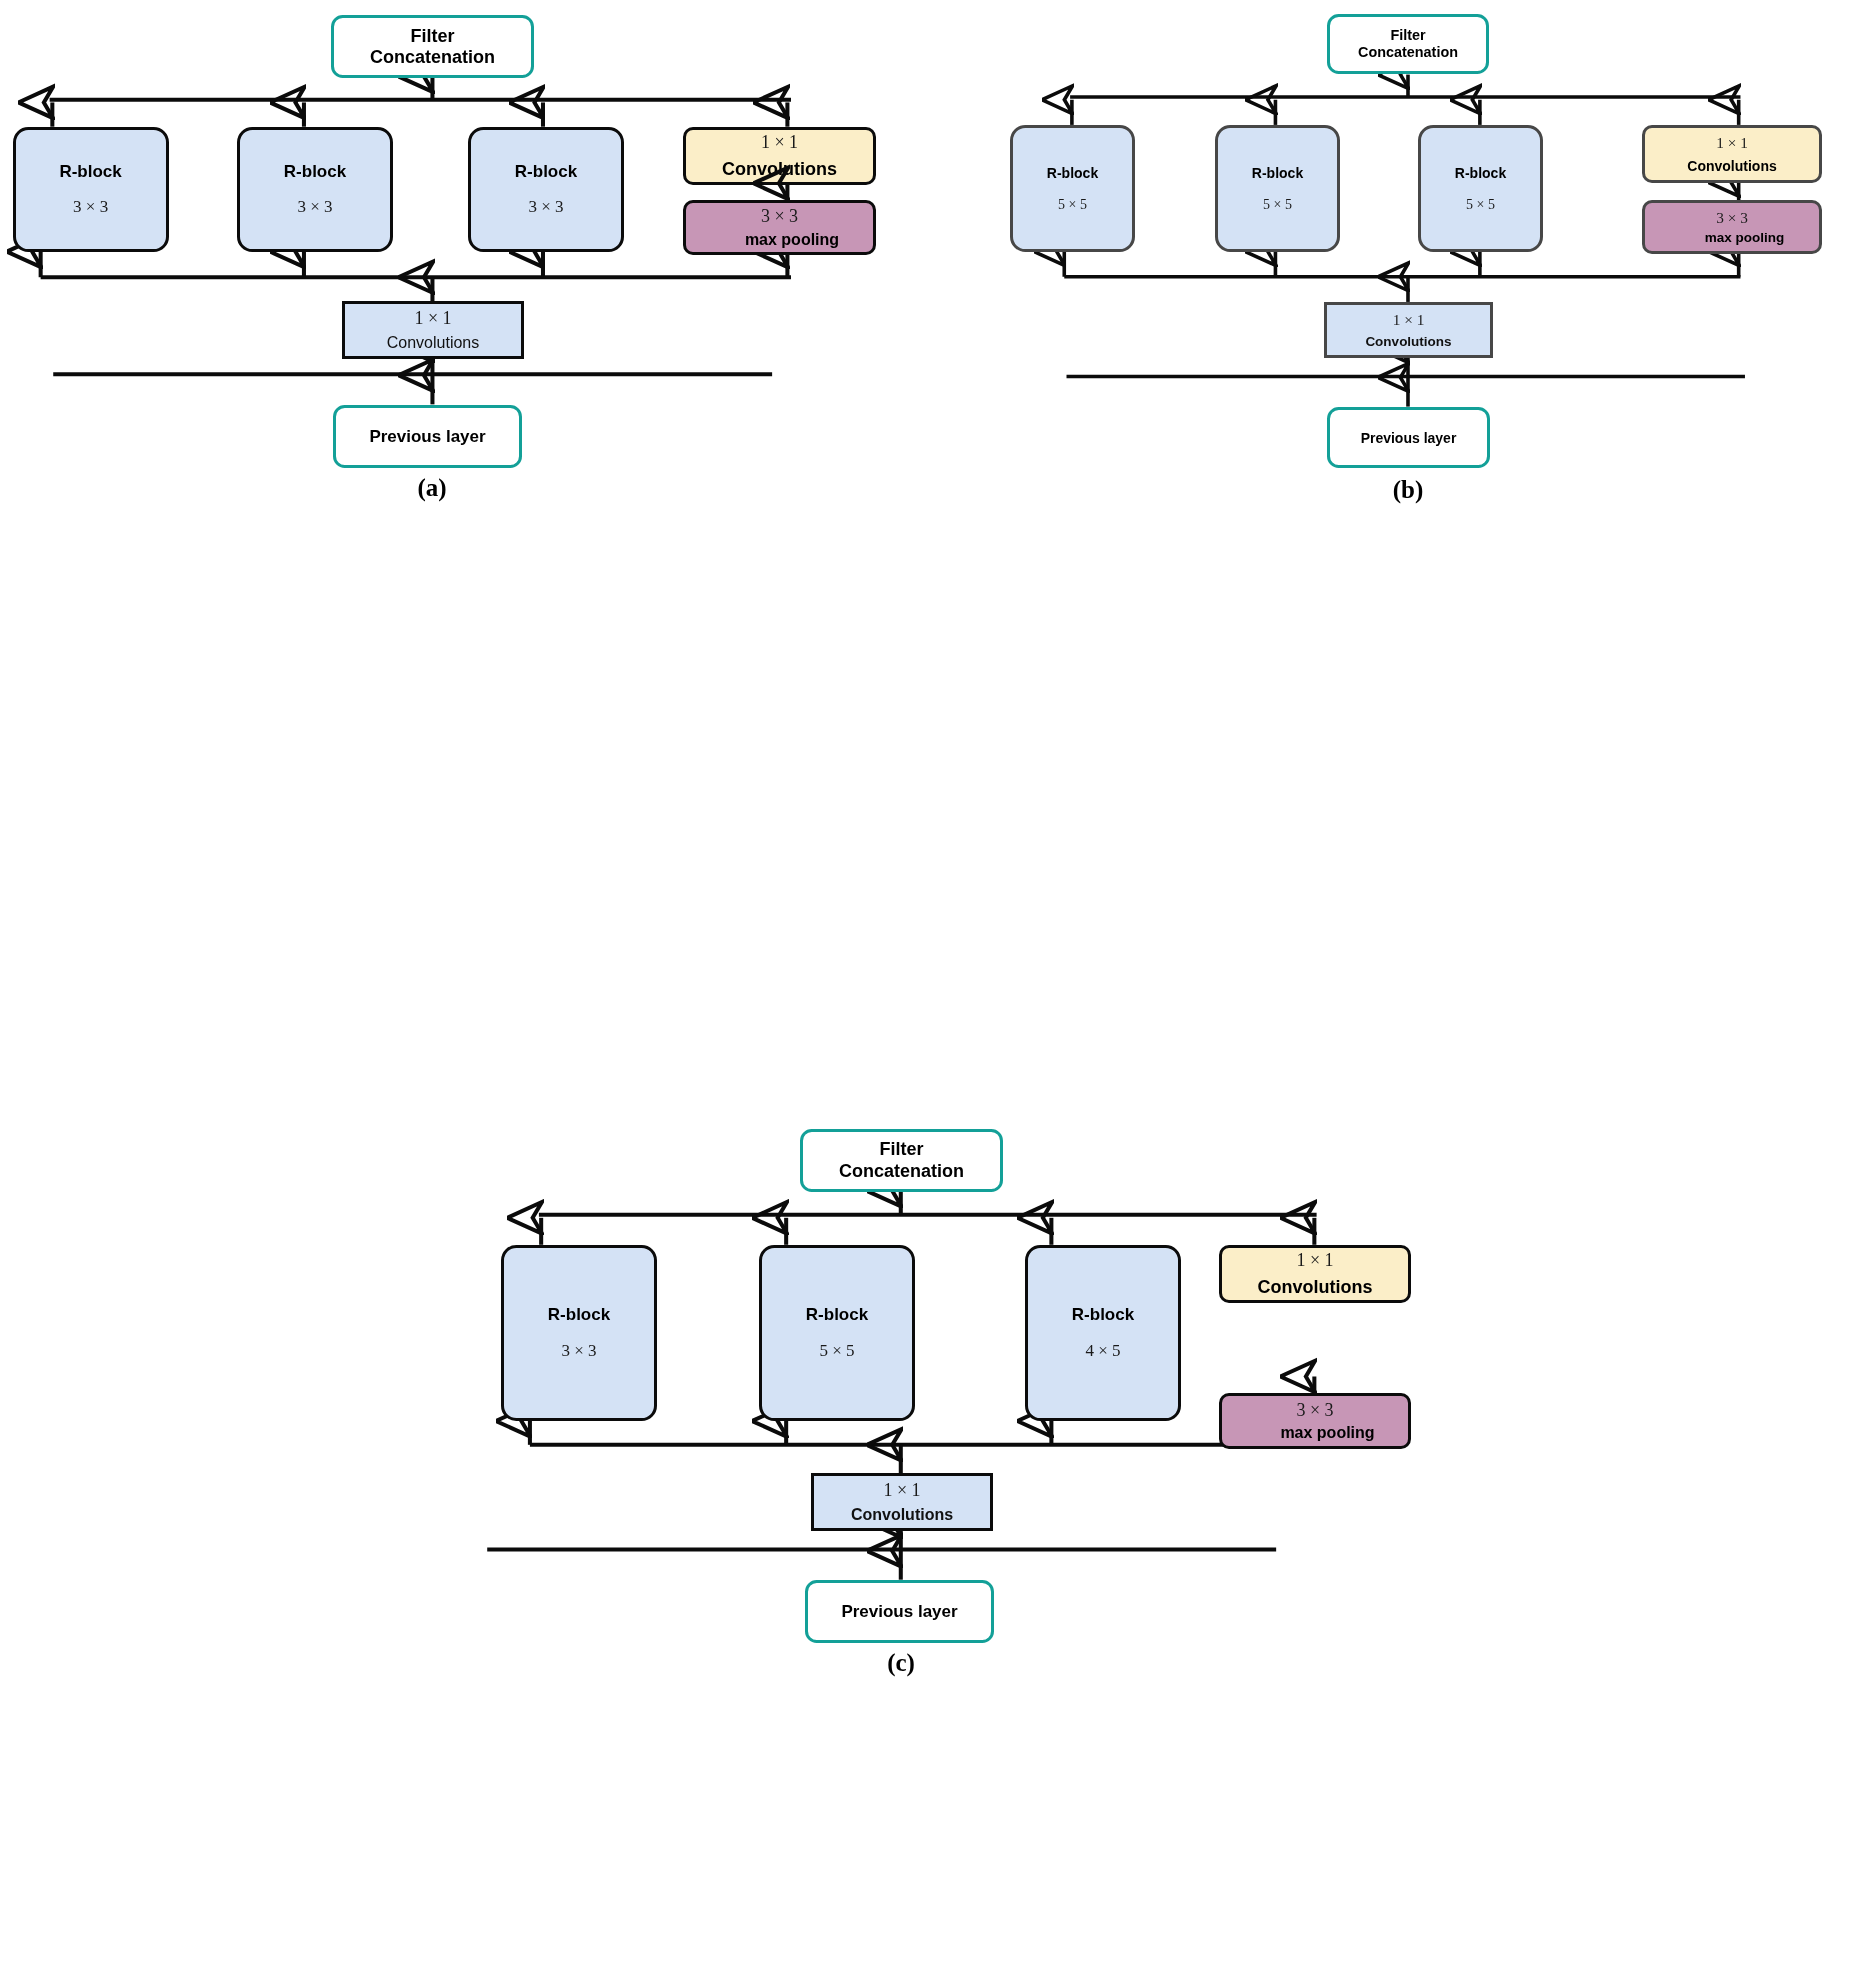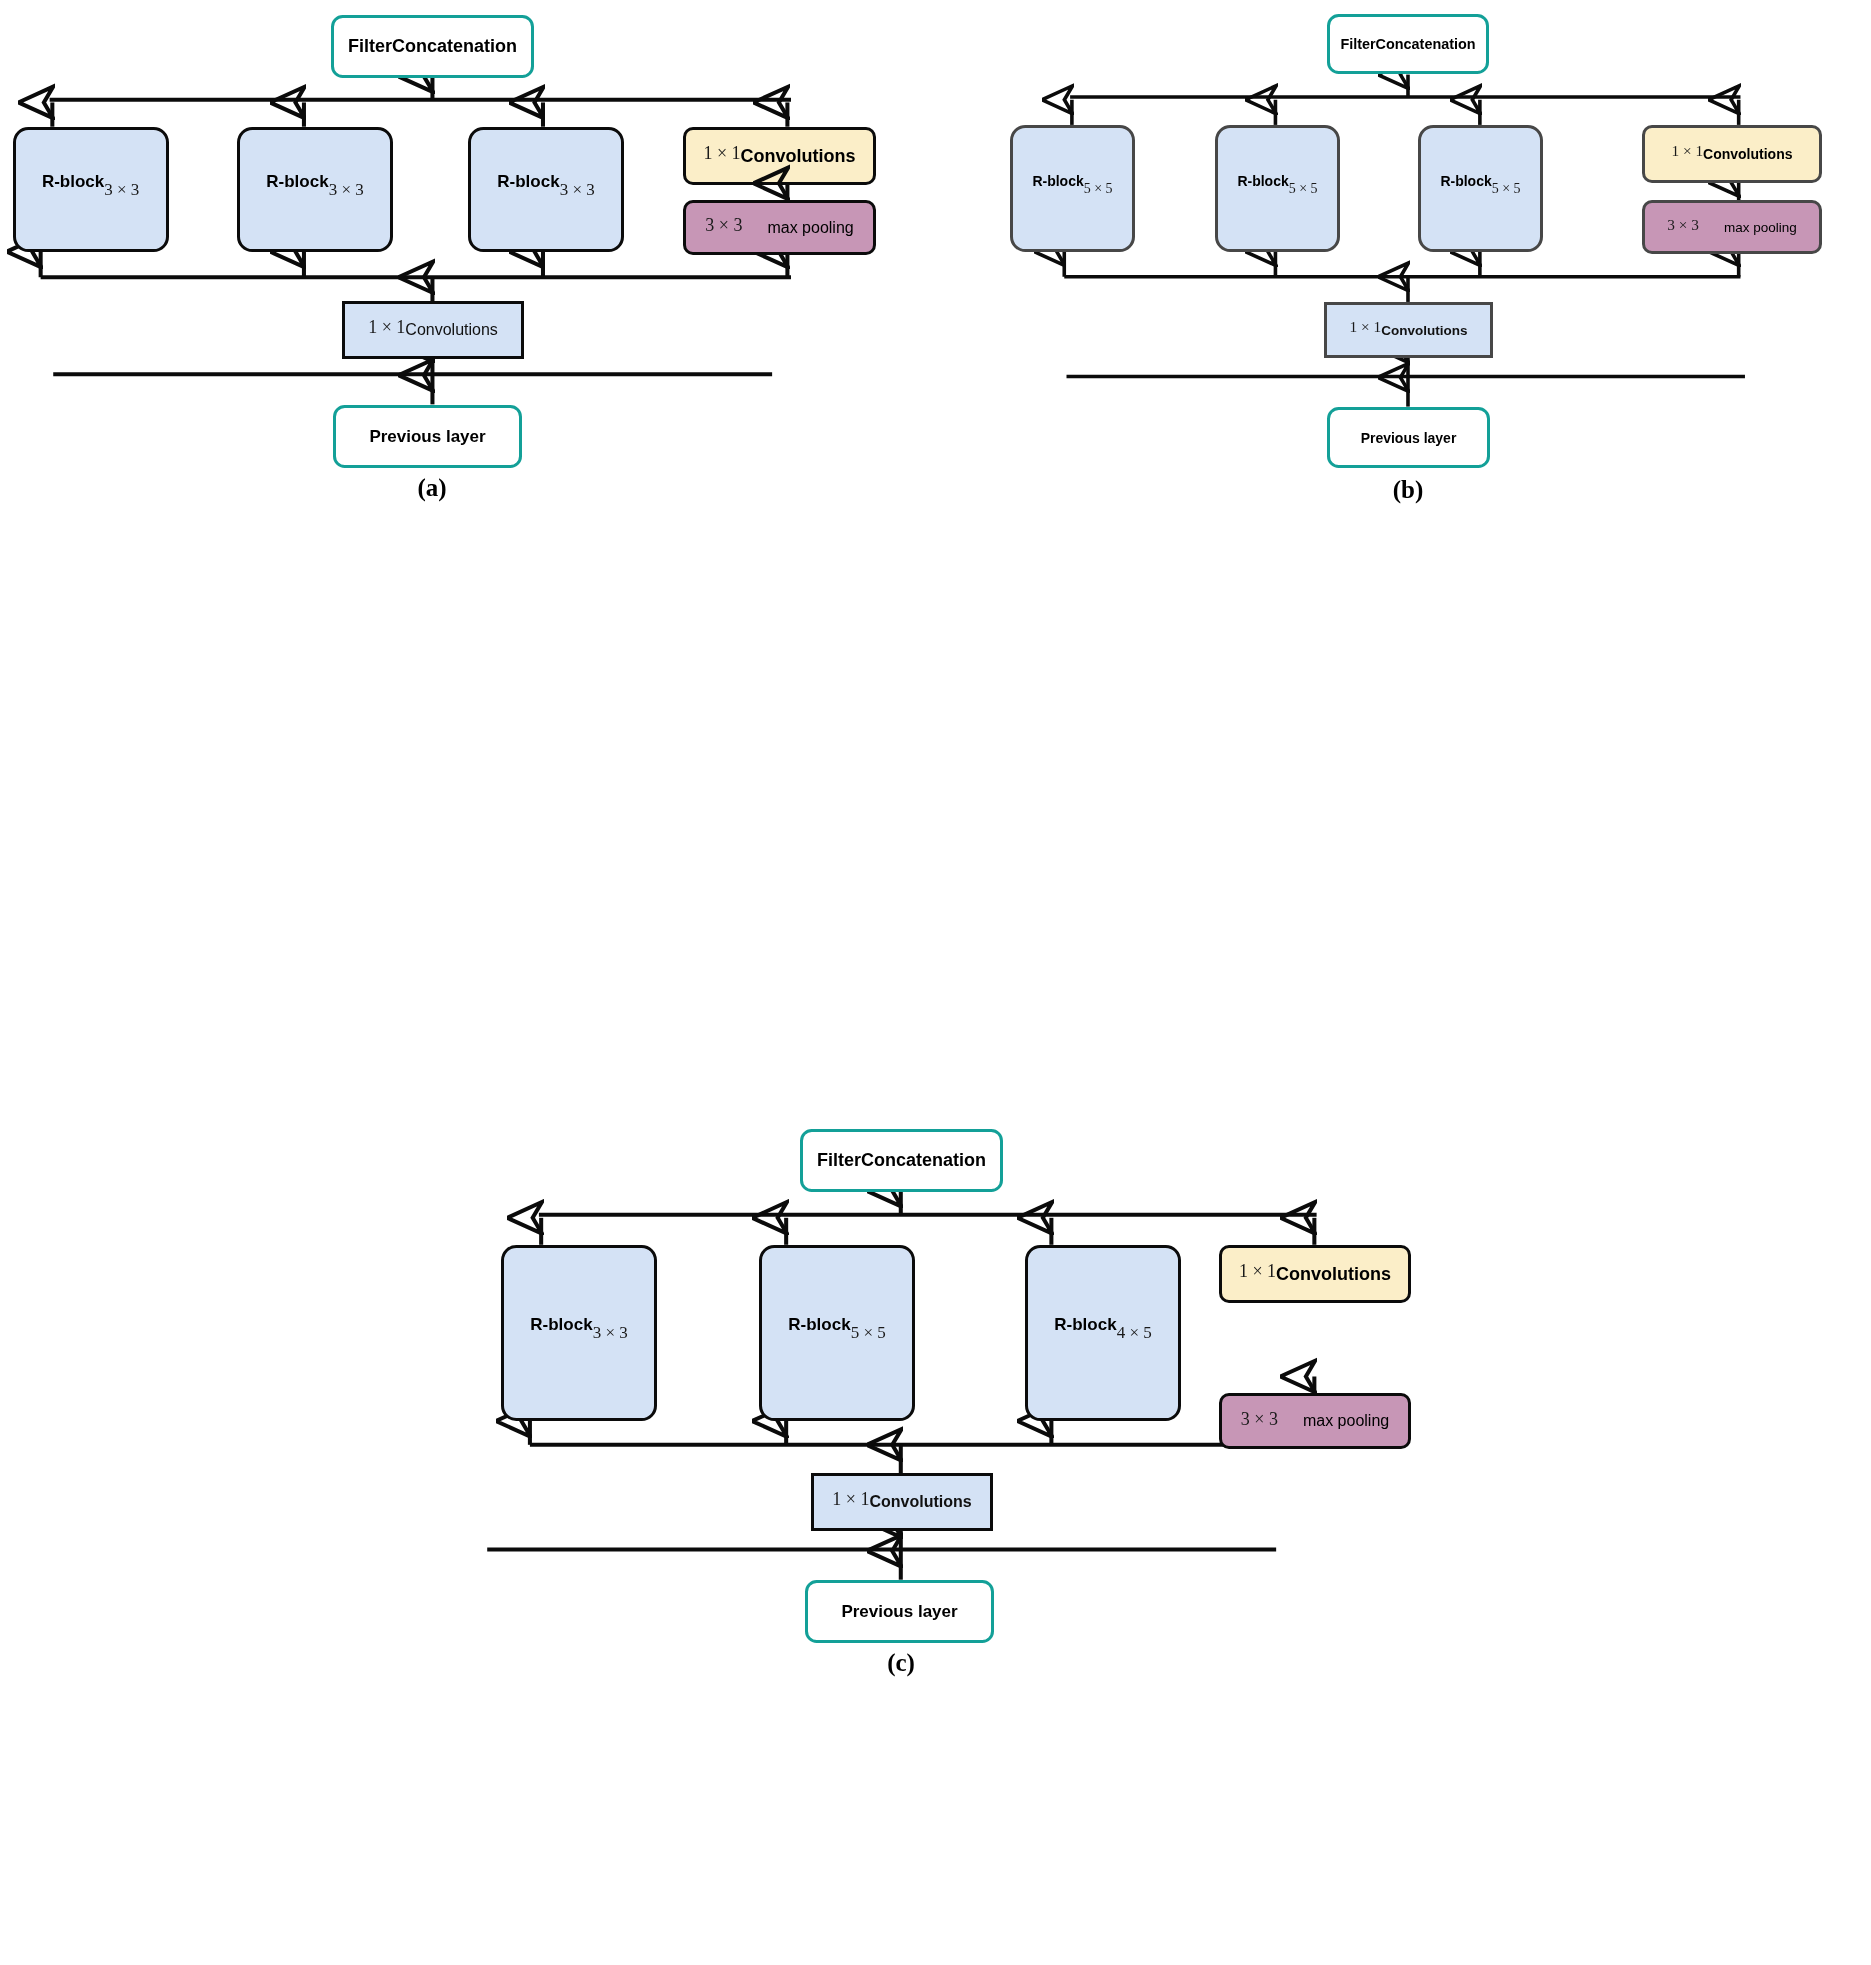--- a/index.html
+++ b/index.html
@@ -1,19 +1,19 @@
 <!DOCTYPE html>
 <html style="font-size:7.2px"><head>
 <meta charset="utf-8">
 <style>
   html,body{margin:0;padding:0;background:#ffffff;}
   body{font-family:"Liberation Sans", sans-serif;}
   #page{position:relative;width:1872px;height:1965px;background:#fff;overflow:hidden;}
   .panel{position:absolute;}
-  .node{position:absolute;box-sizing:border-box;display:flex;flex-direction:row;
+  .node{position:absolute;box-sizing:border-box;display:flex;flex-direction:column;
         align-items:center;justify-content:center;text-align:center;}
   .node .l1{display:block;}
   .node .l2{display:block;}
 
   
   .teal{background:#ffffff;border:3.1px solid #13a098;border-radius:11.7px;}
   .teal .l1,.teal .l2{font-weight:bold;color:#000;}
 
   
   .rblock{background:#d4e2f5;border:3.1px solid #0b0b0b;border-radius:15.3px;}
@@ -24,21 +24,21 @@
   
   .yellow{background:#fbeec8;border:3.1px solid #0b0b0b;border-radius:10px;}
   .yellow.gray{border-color:#474747;}
   .yellow .l1{font-family:"Liberation Serif", serif;color:#1a1a1a;}
   .yellow .l2{font-weight:bold;color:#000;}
 
   
   .purple{background:#c796b6;border:3.1px solid #0b0b0b;border-radius:10px;}
   .purple.gray{border-color:#474747;}
   .purple .l1{font-family:"Liberation Serif", serif;color:#1a1a1a;}
-  .purple .l2{font-weight:normal;color:#000;margin-left:25px;}
+  .purple .l2{font-weight:bold;color:#000;margin-left:25px;}
 
   
   .bconv{background:#d4e2f5;border:3.1px solid #0b0b0b;border-radius:0;}
   .bconv.gray{border-color:#474747;}
   .bconv .l1{font-family:"Liberation Serif", serif;color:#1a1a1a;}
   .bconv .l2{color:#111;}
   .bconv.bold .l2{font-weight:bold;}
 
   .caption{position:absolute;font-family:"Liberation Serif", serif;
            font-weight:bold;color:#000;text-align:center;}

